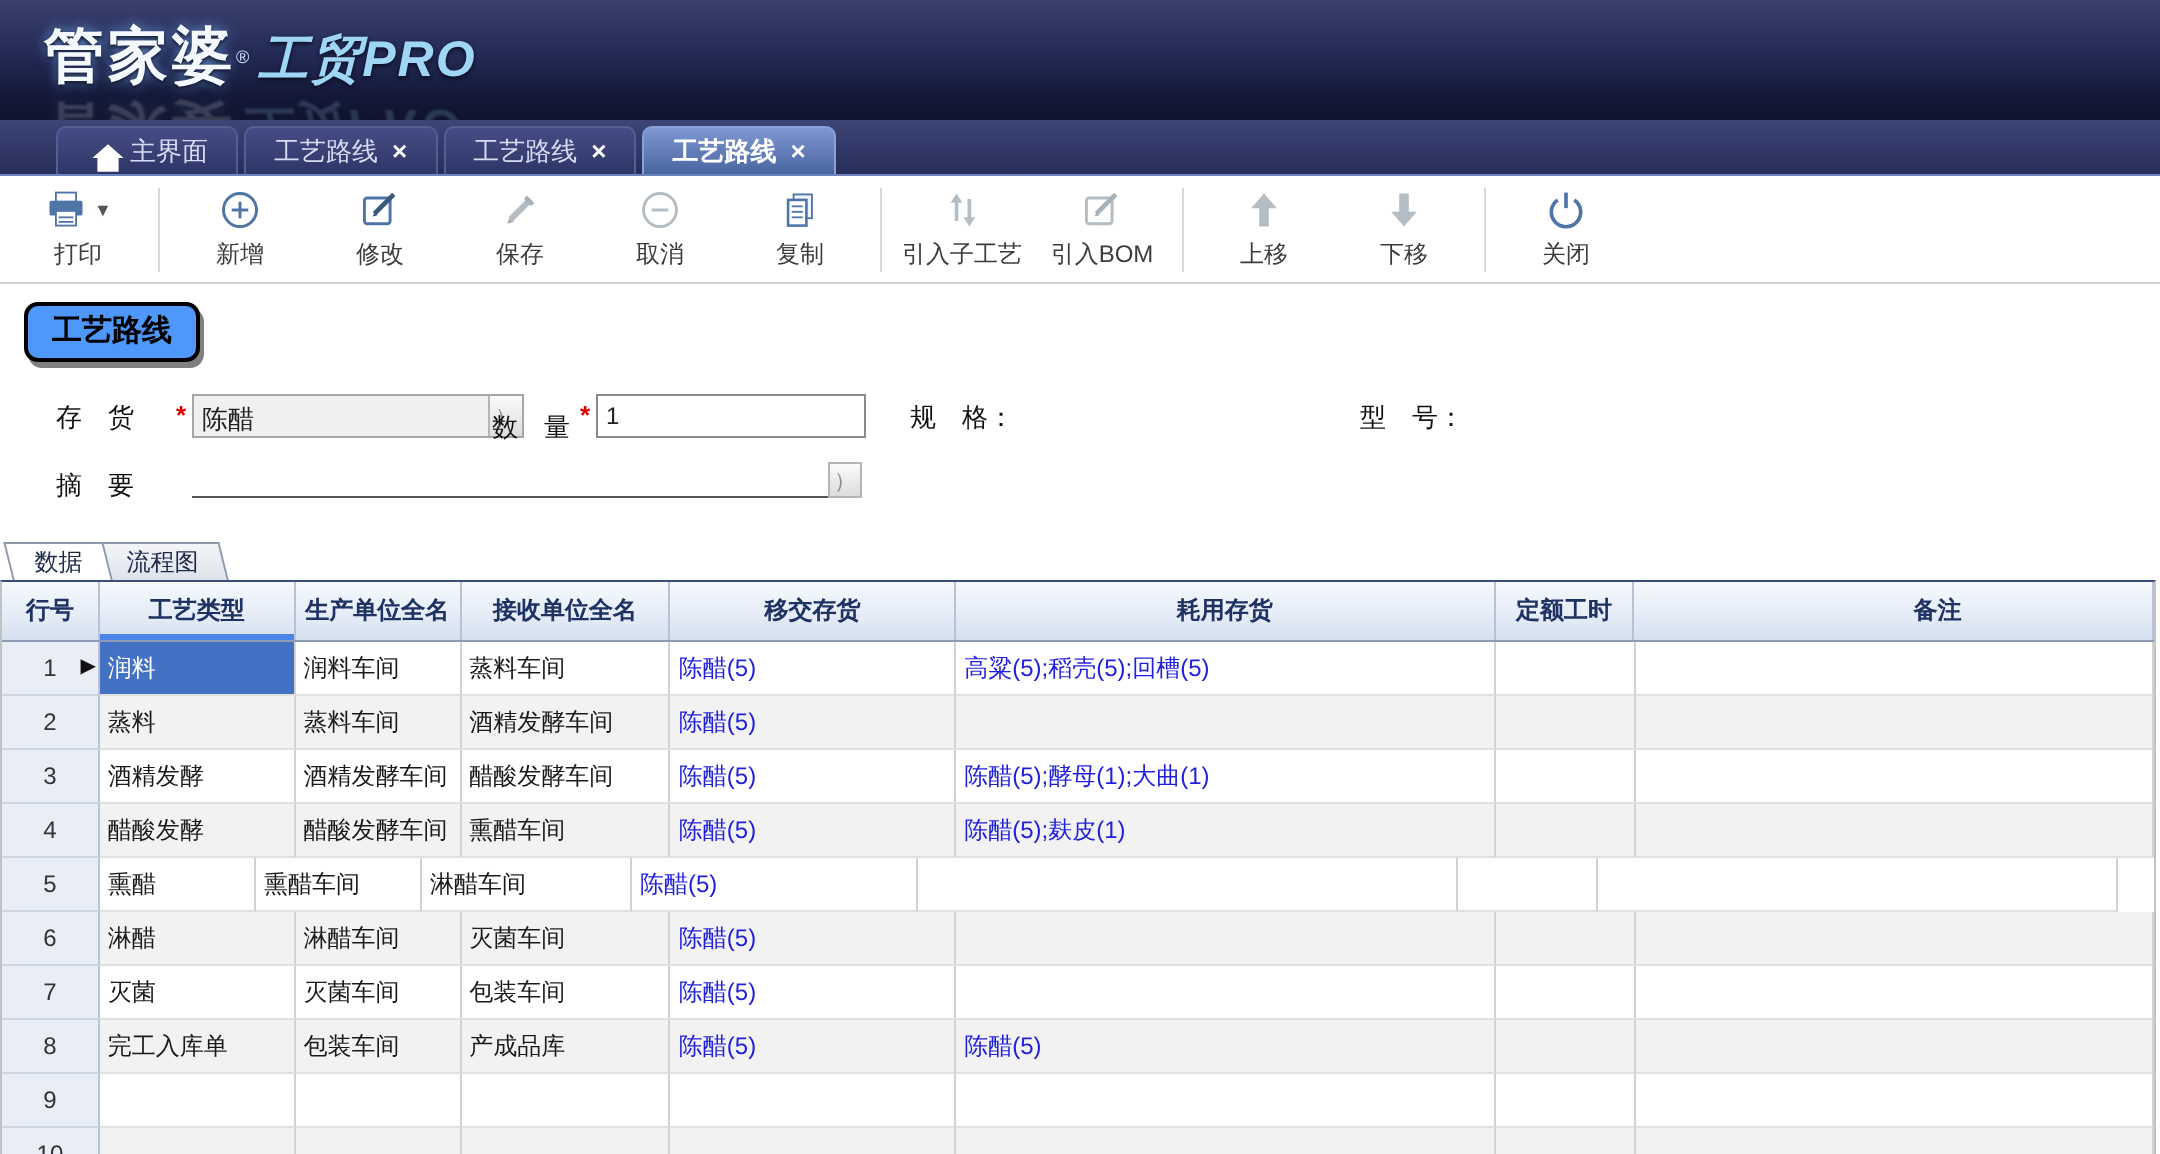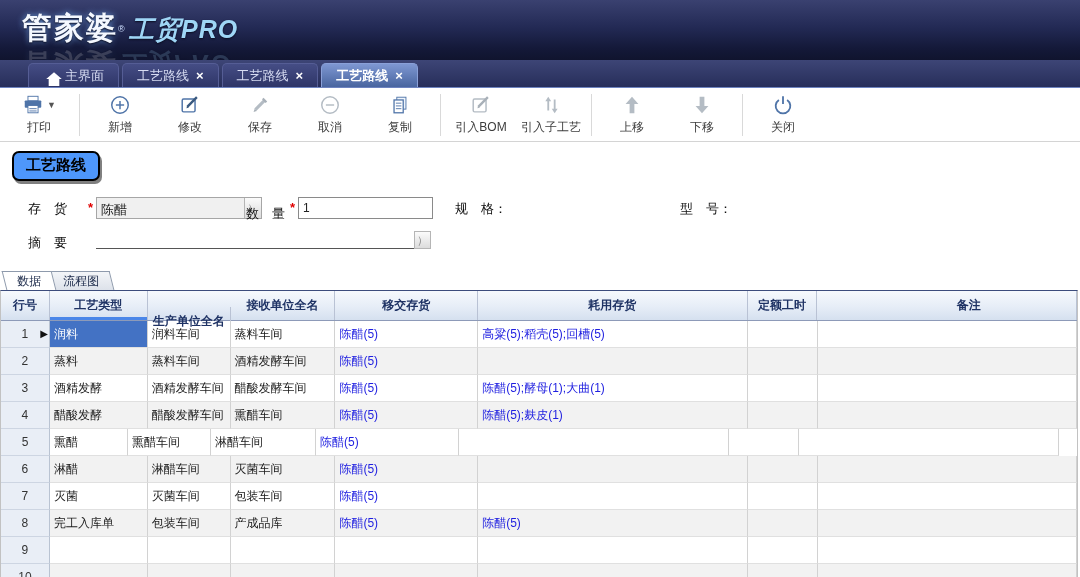--- a/index.html
+++ b/index.html
@@ -198,37 +198,37 @@
             <line x1="7.5" y1="13" x2="13.5" y2="13" stroke="#4f74a8"></line>
             <line x1="7.5" y1="16" x2="13.5" y2="16" stroke="#4f74a8"></line>
           </svg>
         </span>
         <span class="tlabel">复制</span>
       </div>
       <div class="tool-sep"></div>
       <div class="tool-btn disabled">
         <span class="ticon">
           <svg viewBox="0 0 24 24" width="22" height="22" aria-hidden="true">
-            <rect x="3.5" y="5.5" width="14" height="14" rx="1.5" fill="#fff" stroke="#b4bcc4" stroke-width="1.6"></rect>
-            <line x1="9" y1="14" x2="19.5" y2="3.5" stroke="#a8b0b8" stroke-width="2.6"></line>
-            <polygon points="8,15.5 10.5,15 9,13.2" fill="#a8b0b8"></polygon>
-          </svg>
-        </span>
-        <span class="tlabel">引入BOM</span>
-      </div>
-      <div class="tool-btn disabled">
-        <span class="ticon">
-          <svg viewBox="0 0 24 24" width="22" height="22" aria-hidden="true">
             <line x1="9" y1="6" x2="9" y2="18" stroke="#b4bcc4" stroke-width="2"></line>
             <polygon points="9,3 5.8,8 12.2,8" fill="#b4bcc4"></polygon>
             <line x1="16" y1="6" x2="16" y2="18" stroke="#b4bcc4" stroke-width="2"></line>
             <polygon points="16,21 12.8,16 19.2,16" fill="#b4bcc4"></polygon>
           </svg>
         </span>
         <span class="tlabel">引入子工艺</span>
+      </div>
+      <div class="tool-btn disabled">
+        <span class="ticon">
+          <svg viewBox="0 0 24 24" width="22" height="22" aria-hidden="true">
+            <rect x="3.5" y="5.5" width="14" height="14" rx="1.5" fill="#fff" stroke="#b4bcc4" stroke-width="1.6"></rect>
+            <line x1="9" y1="14" x2="19.5" y2="3.5" stroke="#a8b0b8" stroke-width="2.6"></line>
+            <polygon points="8,15.5 10.5,15 9,13.2" fill="#a8b0b8"></polygon>
+          </svg>
+        </span>
+        <span class="tlabel">引入BOM</span>
       </div>
       <div class="tool-sep"></div>
       <div class="tool-btn disabled">
         <span class="ticon">
           <svg viewBox="0 0 24 24" width="22" height="22" aria-hidden="true">
             <path d="M12 3 L19 11 H14.6 V21 H9.4 V11 H5 Z" fill="#b4bcc4"></path>
           </svg>
         </span>
         <span class="tlabel">上移</span>
       </div>
@@ -282,21 +282,21 @@
     <div class="subtabs" id="subtabs">
         <div class="subtab active"><span>数据</span></div>
         <div class="subtab"><span>流程图</span></div>
       </div>
 
     
     <div class="grid" id="grid">
         <div class="g-header">
           <div class="g-hcell" style="width: 49px;">行号</div>
           <div class="g-hcell sorted" style="width: 98px;">工艺类型</div>
-          <div class="g-hcell" style="width: 83px; margin-top: 16px;">生产单位全名</div>
+          <div class="g-hcell" style="width: 83px;">生产单位全名</div>
           <div class="g-hcell" style="width: 105px;">接收单位全名</div>
           <div class="g-hcell" style="width: 143px;">移交存货</div>
           <div class="g-hcell" style="width: 270px;">耗用存货</div>
           <div class="g-hcell" style="width: 70px;">定额工时</div>
           <div class="g-hcell" style="width: 260px; padding-left: 44px;">备注</div>
         </div>
         <div class="g-row">
           <div class="g-cell num" style="width: 49px;">1<span class="row-indicator">▶</span></div>
           <div class="g-cell selcell" style="width: 98px; text-align: right;">润料</div>
           <div class="g-cell" style="width: 83px;">润料车间</div>

